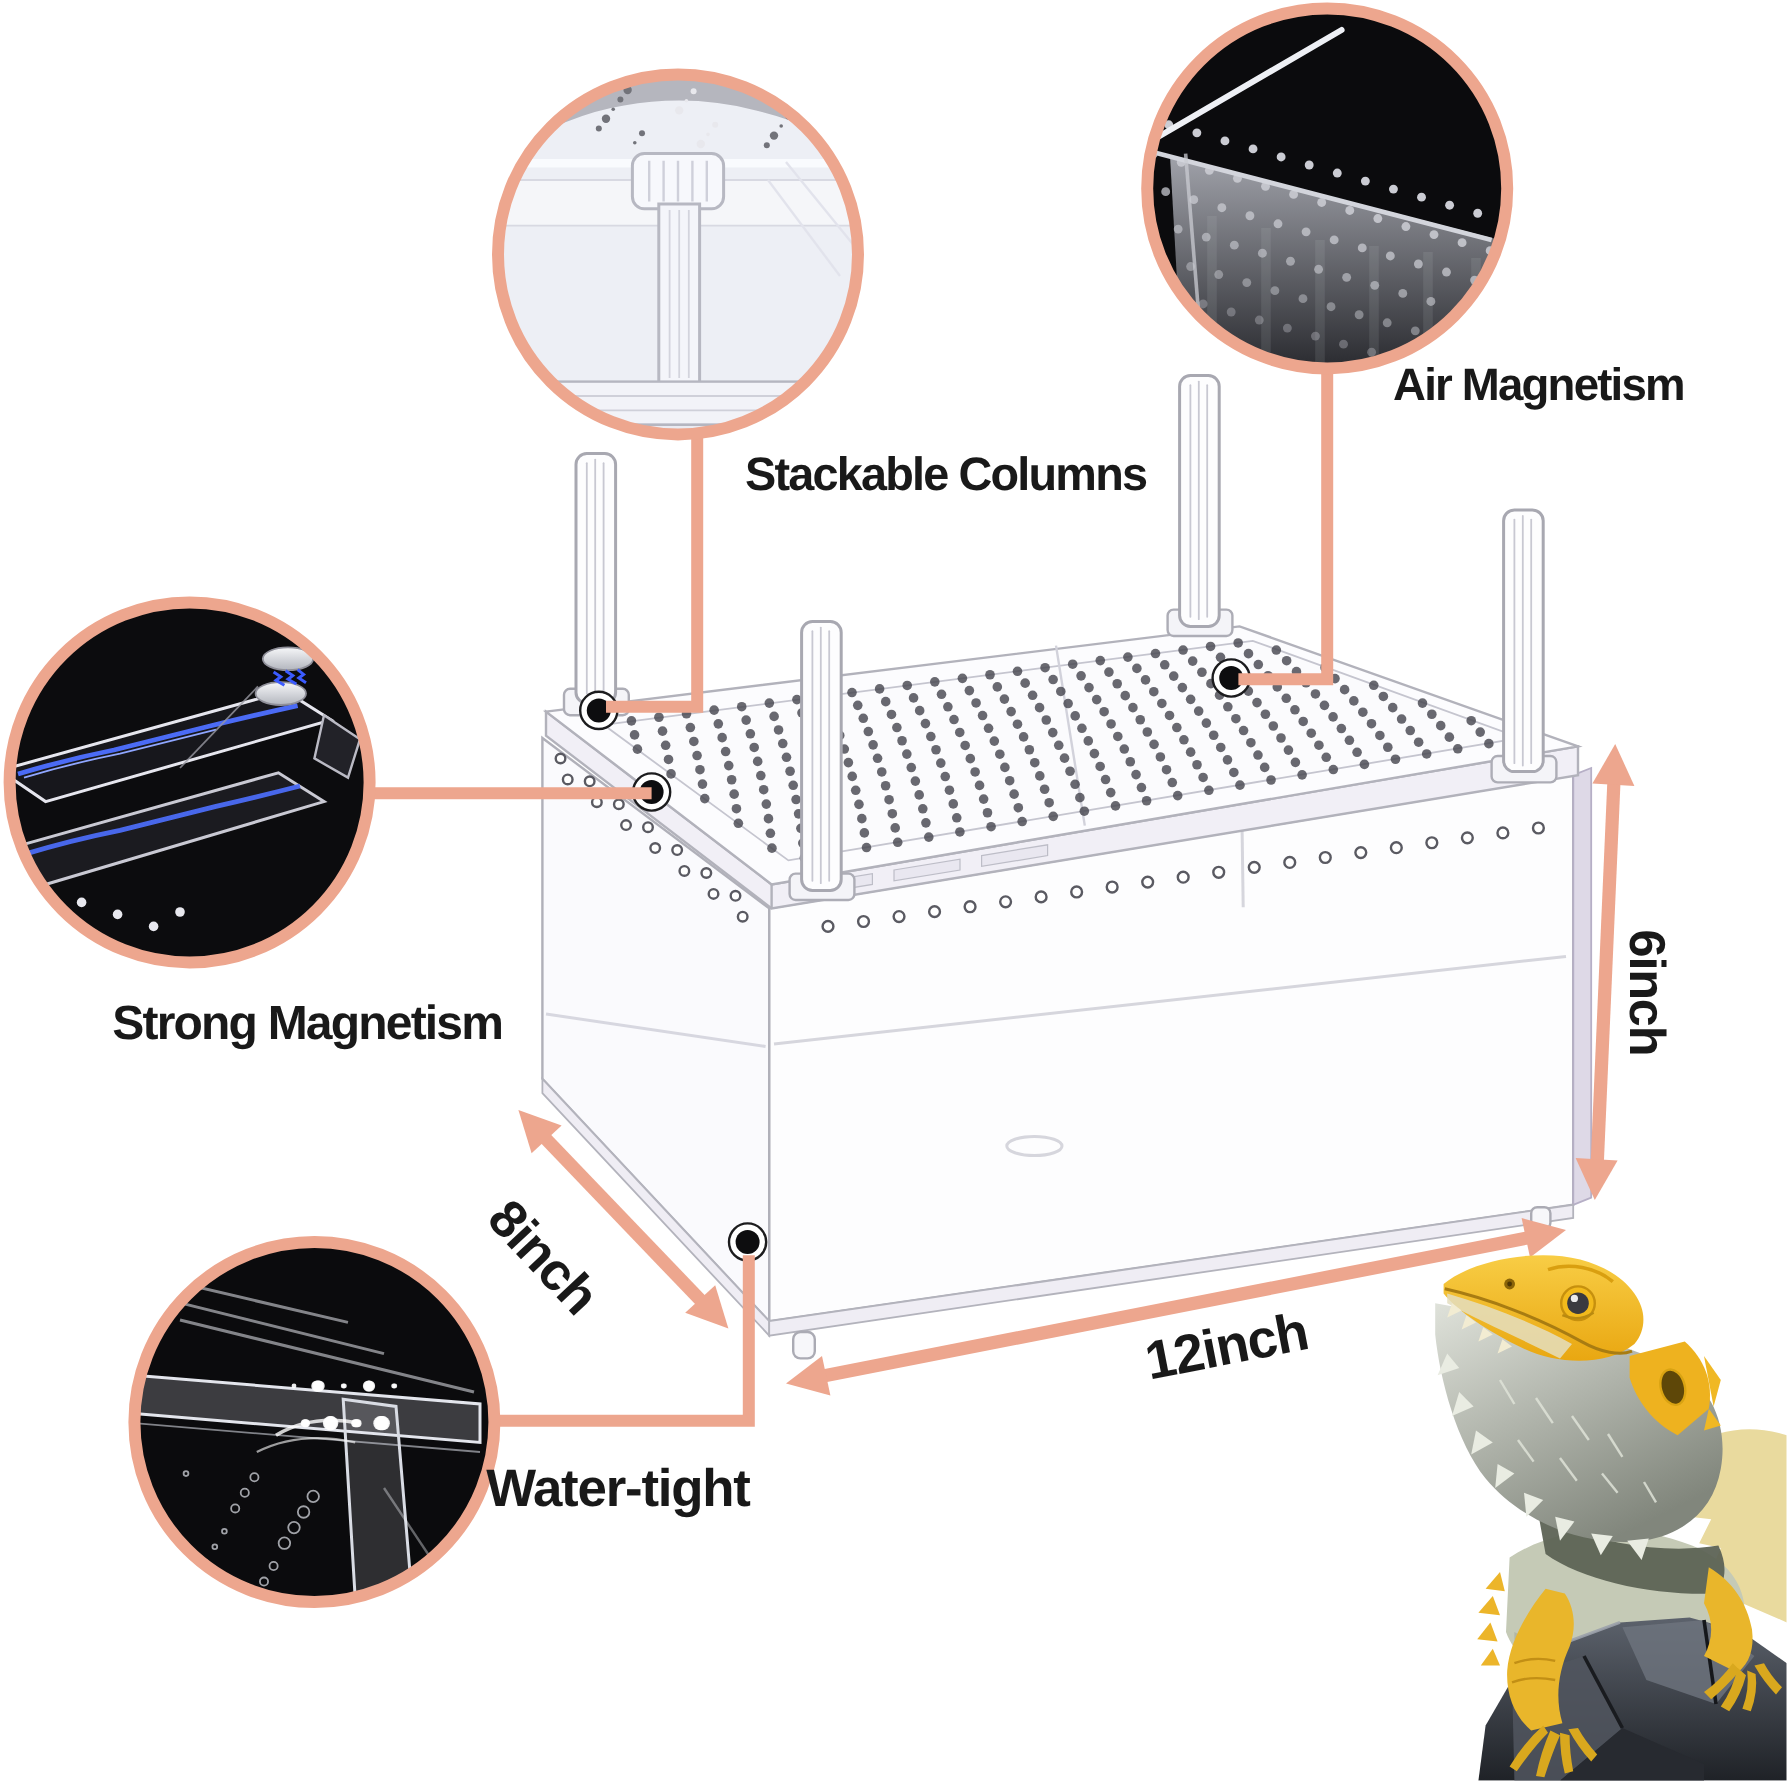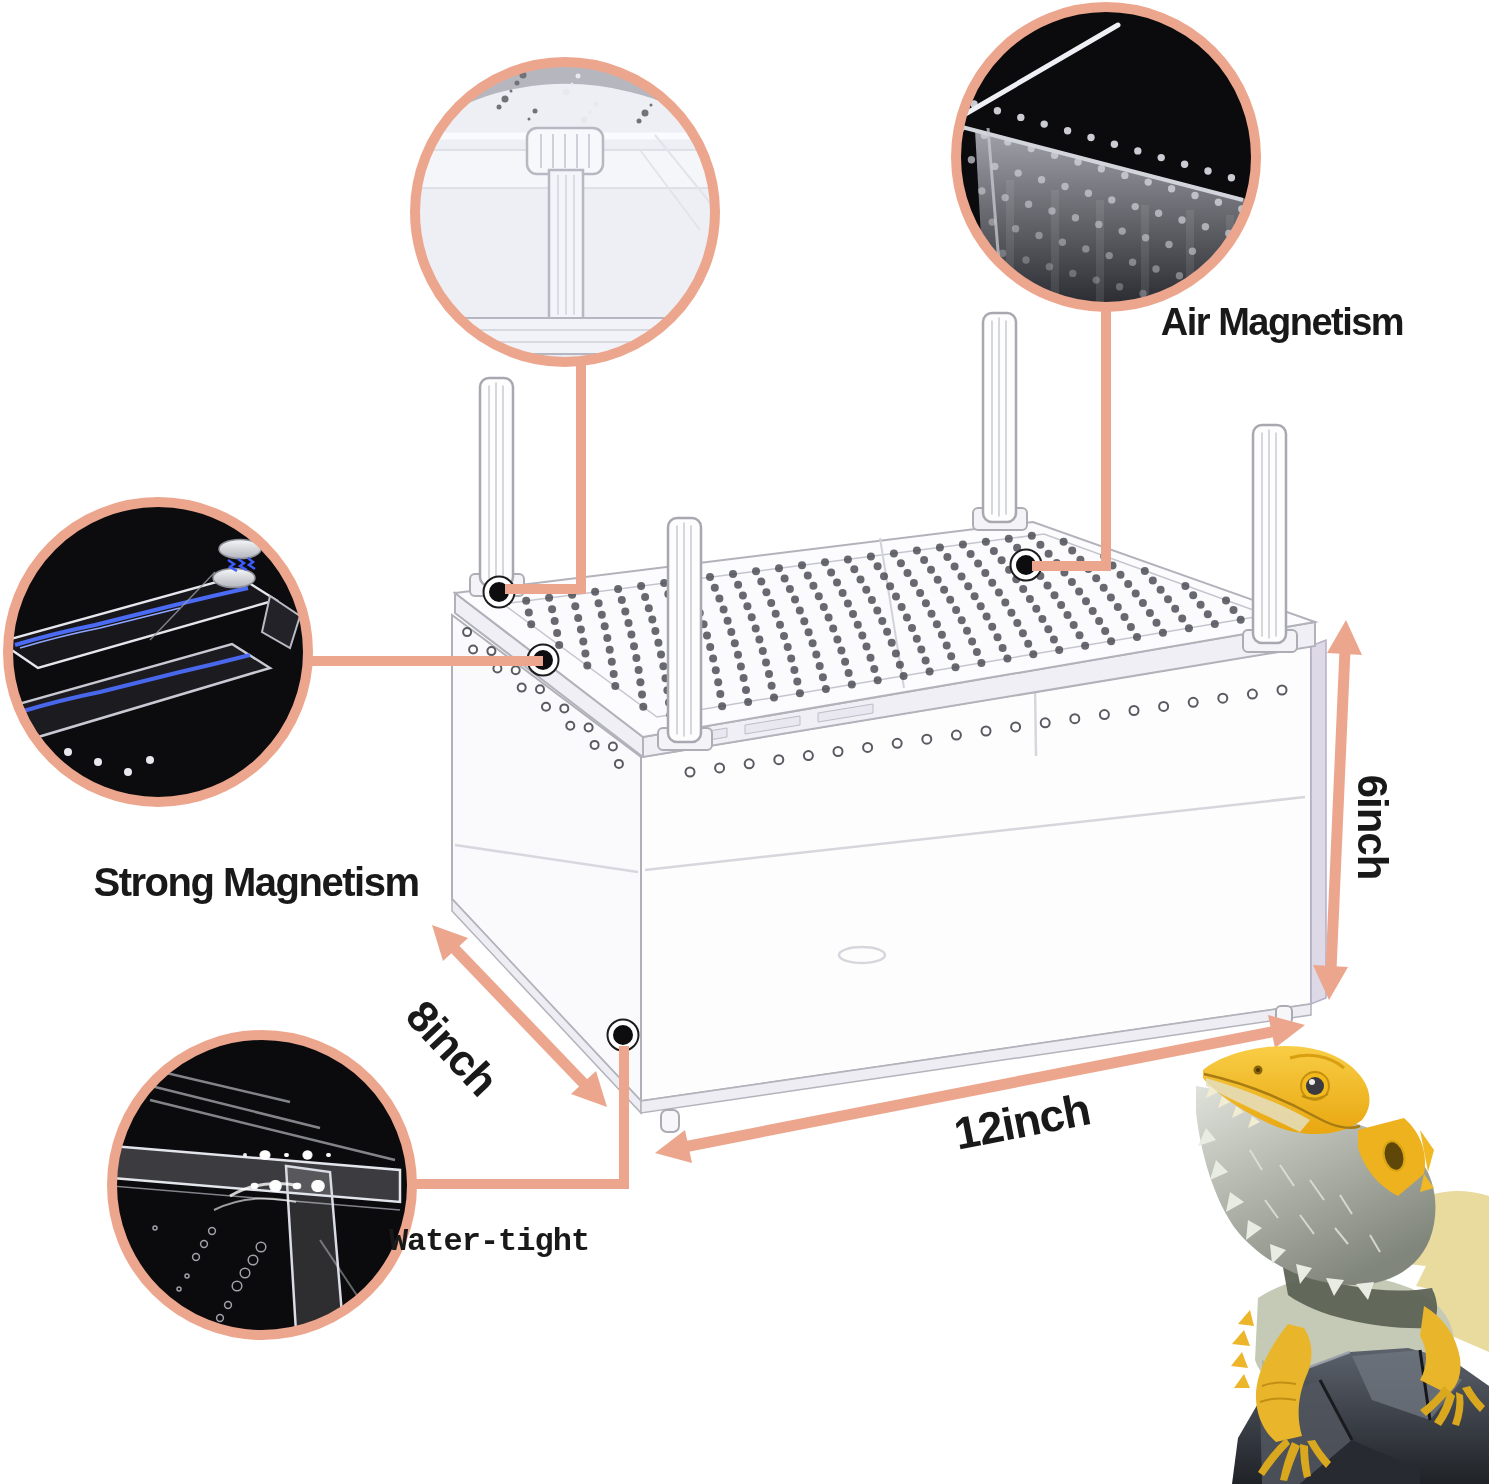--- a/index.html
+++ b/index.html
@@ -4,22 +4,22 @@
 <style>
   html,body{margin:0;padding:0;background:#fff;}
   #page{position:relative;width:1489px;height:1484px;background:#ffffff;overflow:hidden;
         font-family:"Liberation Sans",sans-serif;}
   #scene{position:absolute;left:0;top:0;}
   .lbl{position:absolute;font-weight:700;color:#191919;white-space:nowrap;
        transform:translate(-50%,-50%);}
   .lbl.rot{transform-origin:center;}
   #lbl-stackable{left:788px;top:396px;font-size:39px;letter-spacing:-1.5px;}
   #lbl-air{left:1282px;top:322px;font-size:38px;letter-spacing:-1.5px;}
-  #lbl-magnet{left:256px;top:853px;font-size:40px;letter-spacing:-1.5px;margin-top:29px;}
-  #lbl-water{left:489px;top:1241px;font-size:32px;letter-spacing:-1px;font-family:Liberation Mono, monospace;}
+  #lbl-magnet{left:256px;top:853px;font-size:40px;letter-spacing:-1.5px;}
+  #lbl-water{left:515px;top:1241px;font-size:44px;letter-spacing:-1px;}
   #lbl-12{left:1022px;top:1122px;font-size:45px;letter-spacing:-1px;transform:translate(-50%,-50%) rotate(-11deg);}
   #lbl-8{left:452px;top:1048px;font-size:44px;letter-spacing:-1px;transform:translate(-50%,-50%) rotate(47deg);}
   #lbl-6{left:1372px;top:827px;font-size:42px;letter-spacing:-1px;transform:translate(-50%,-50%) rotate(90deg);}
 </style>
 </head>
 <body>
 
 <div id="page">
 <svg id="scene" width="1489" height="1484" viewBox="0 0 1489 1484">
   <defs>
@@ -829,19 +829,20 @@
     <circle cx="1315" cy="1086" r="14" fill="#f2ba1c" stroke="#c6900e" stroke-width="2"></circle>
     <circle cx="1315" cy="1086" r="9" fill="#3a3a40"></circle>
     <circle cx="1312" cy="1082" r="3" fill="#ffffff" opacity="0.9"></circle>
     <path d="M1302,1096 Q1315,1102 1328,1094" stroke="#b98a10" stroke-width="2" fill="none"></path>
 
     <circle cx="1258" cy="1070" r="4.5" fill="#8a6408"></circle>
     <circle cx="1258" cy="1070" r="2" fill="#4d3604"></circle>
   </g>
 </svg>
 
+  <div class="lbl" id="lbl-stackable">Stackable Columns</div>
   <div class="lbl" id="lbl-air">Air Magnetism</div>
   <div class="lbl" id="lbl-magnet">Strong Magnetism</div>
   <div class="lbl" id="lbl-water">Water-tight</div>
   <div class="lbl rot" id="lbl-12">12inch</div>
   <div class="lbl rot" id="lbl-8">8inch</div>
   <div class="lbl rot" id="lbl-6">6inch</div>
 </div>
 
 </body></html>

